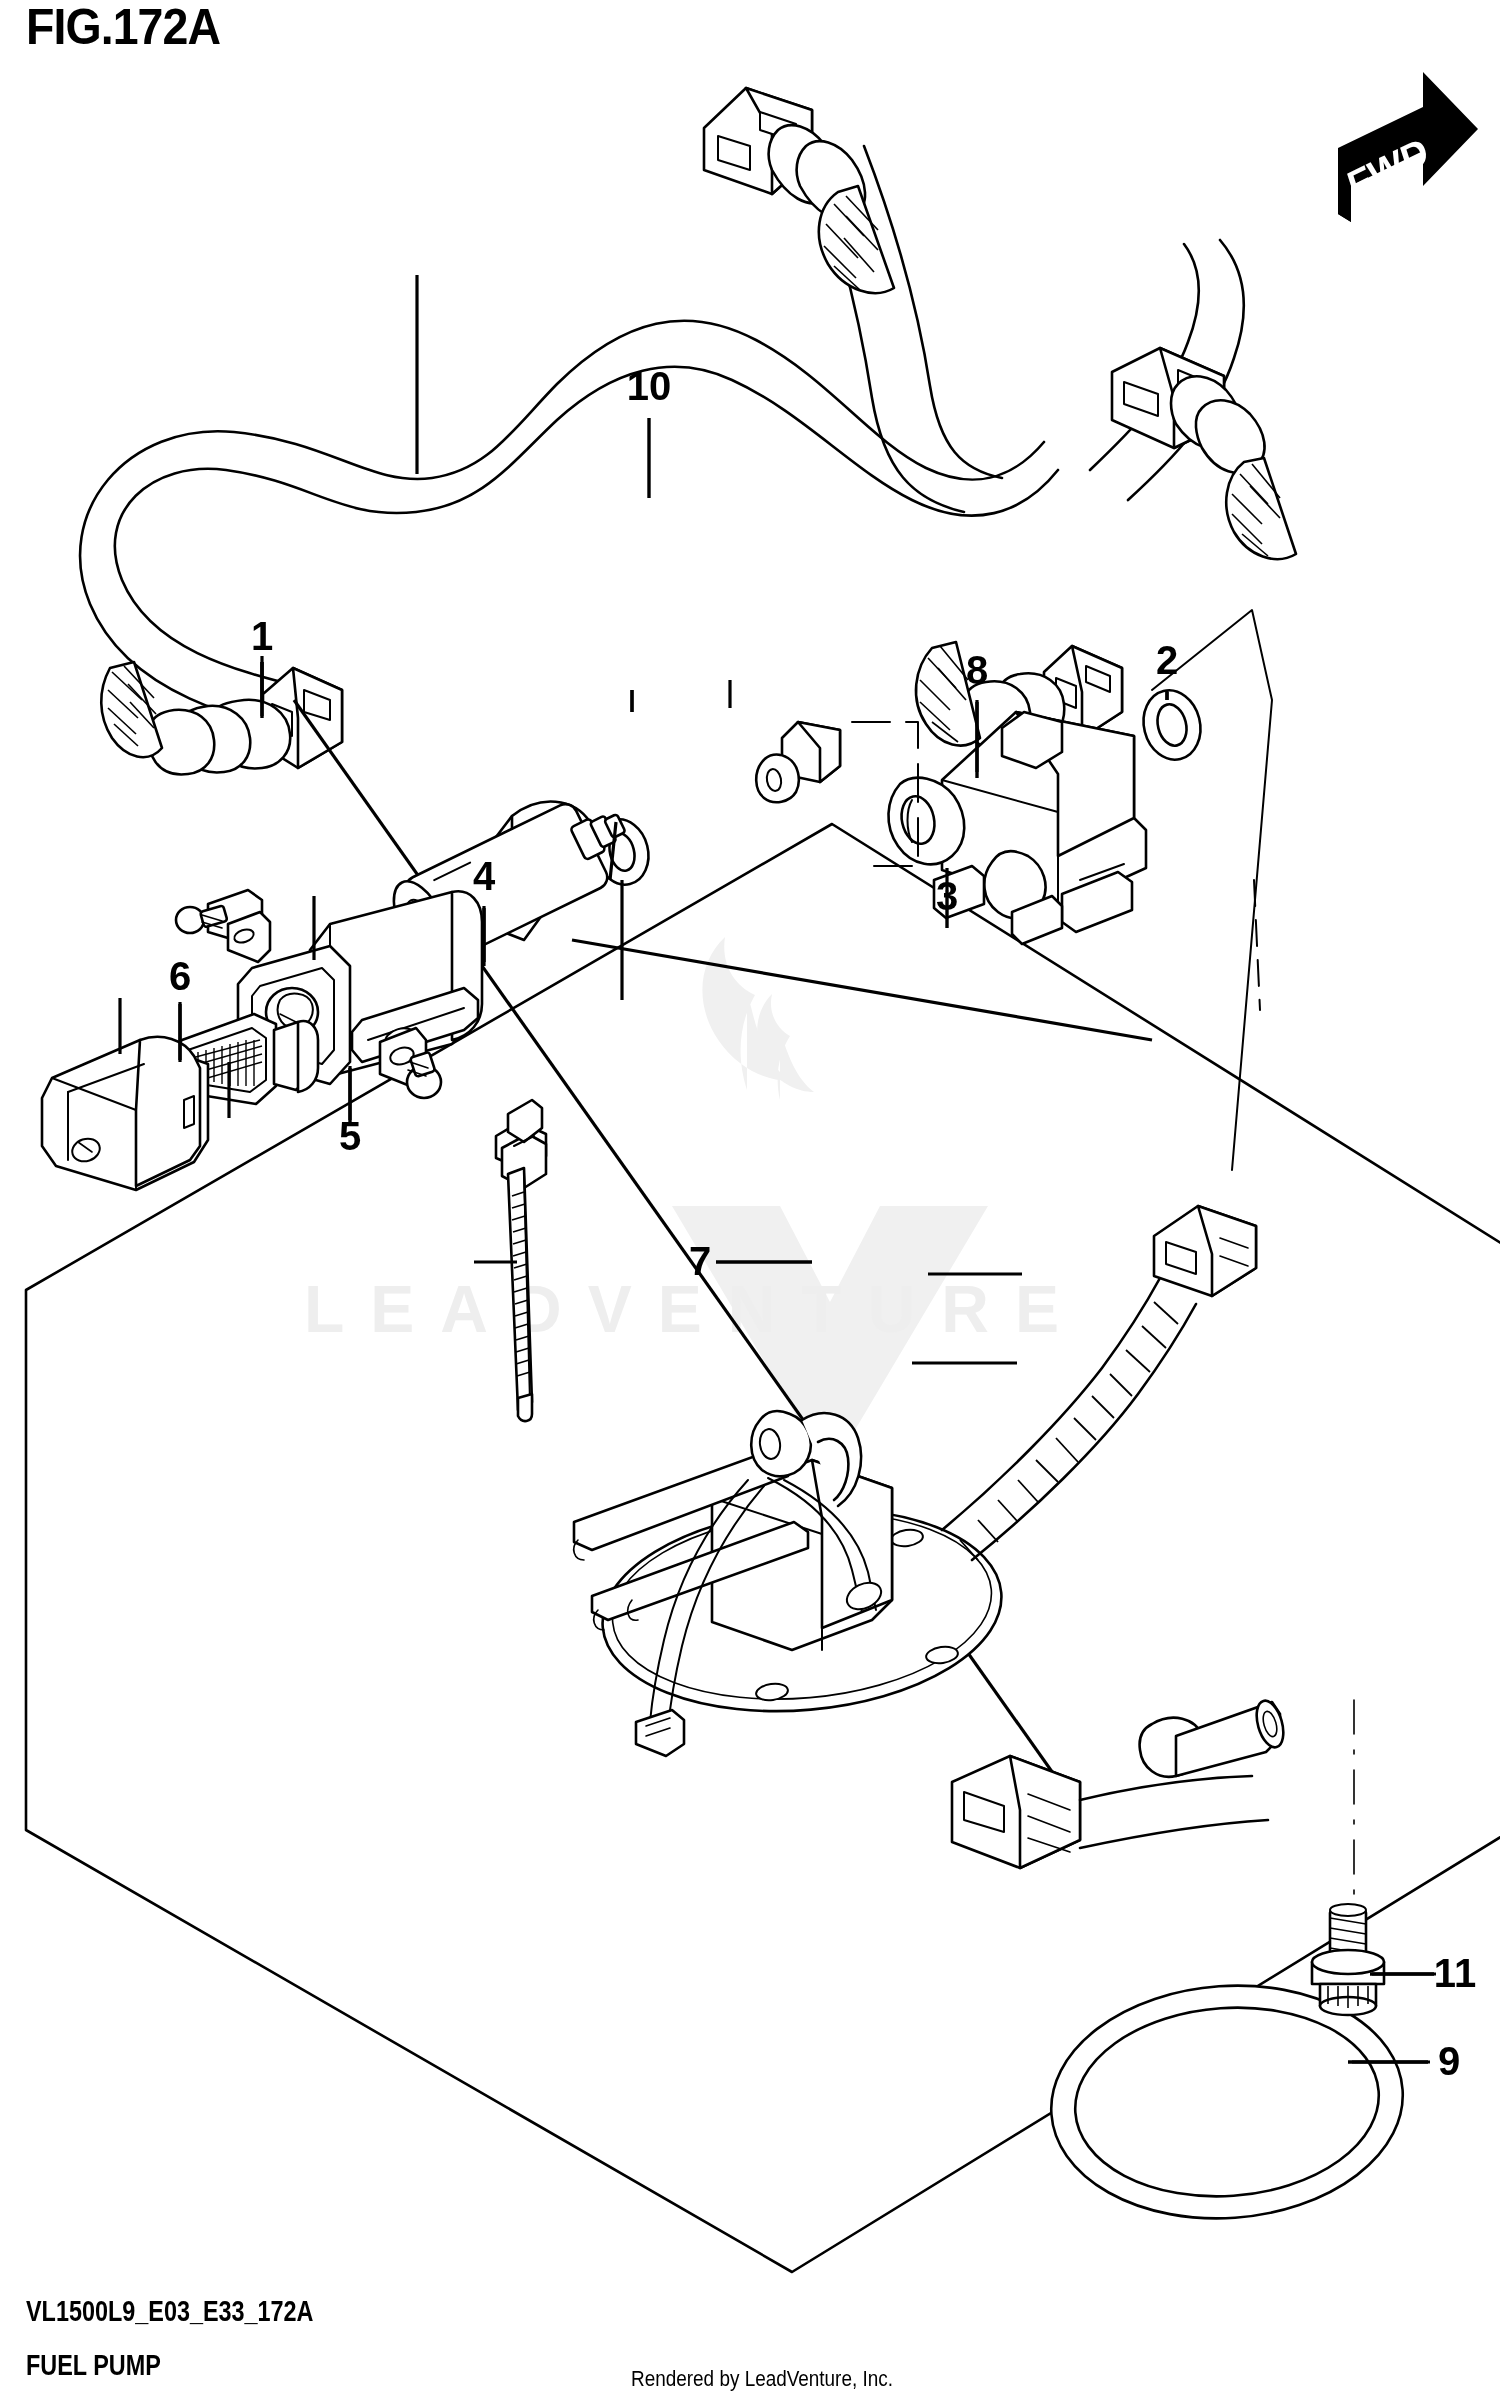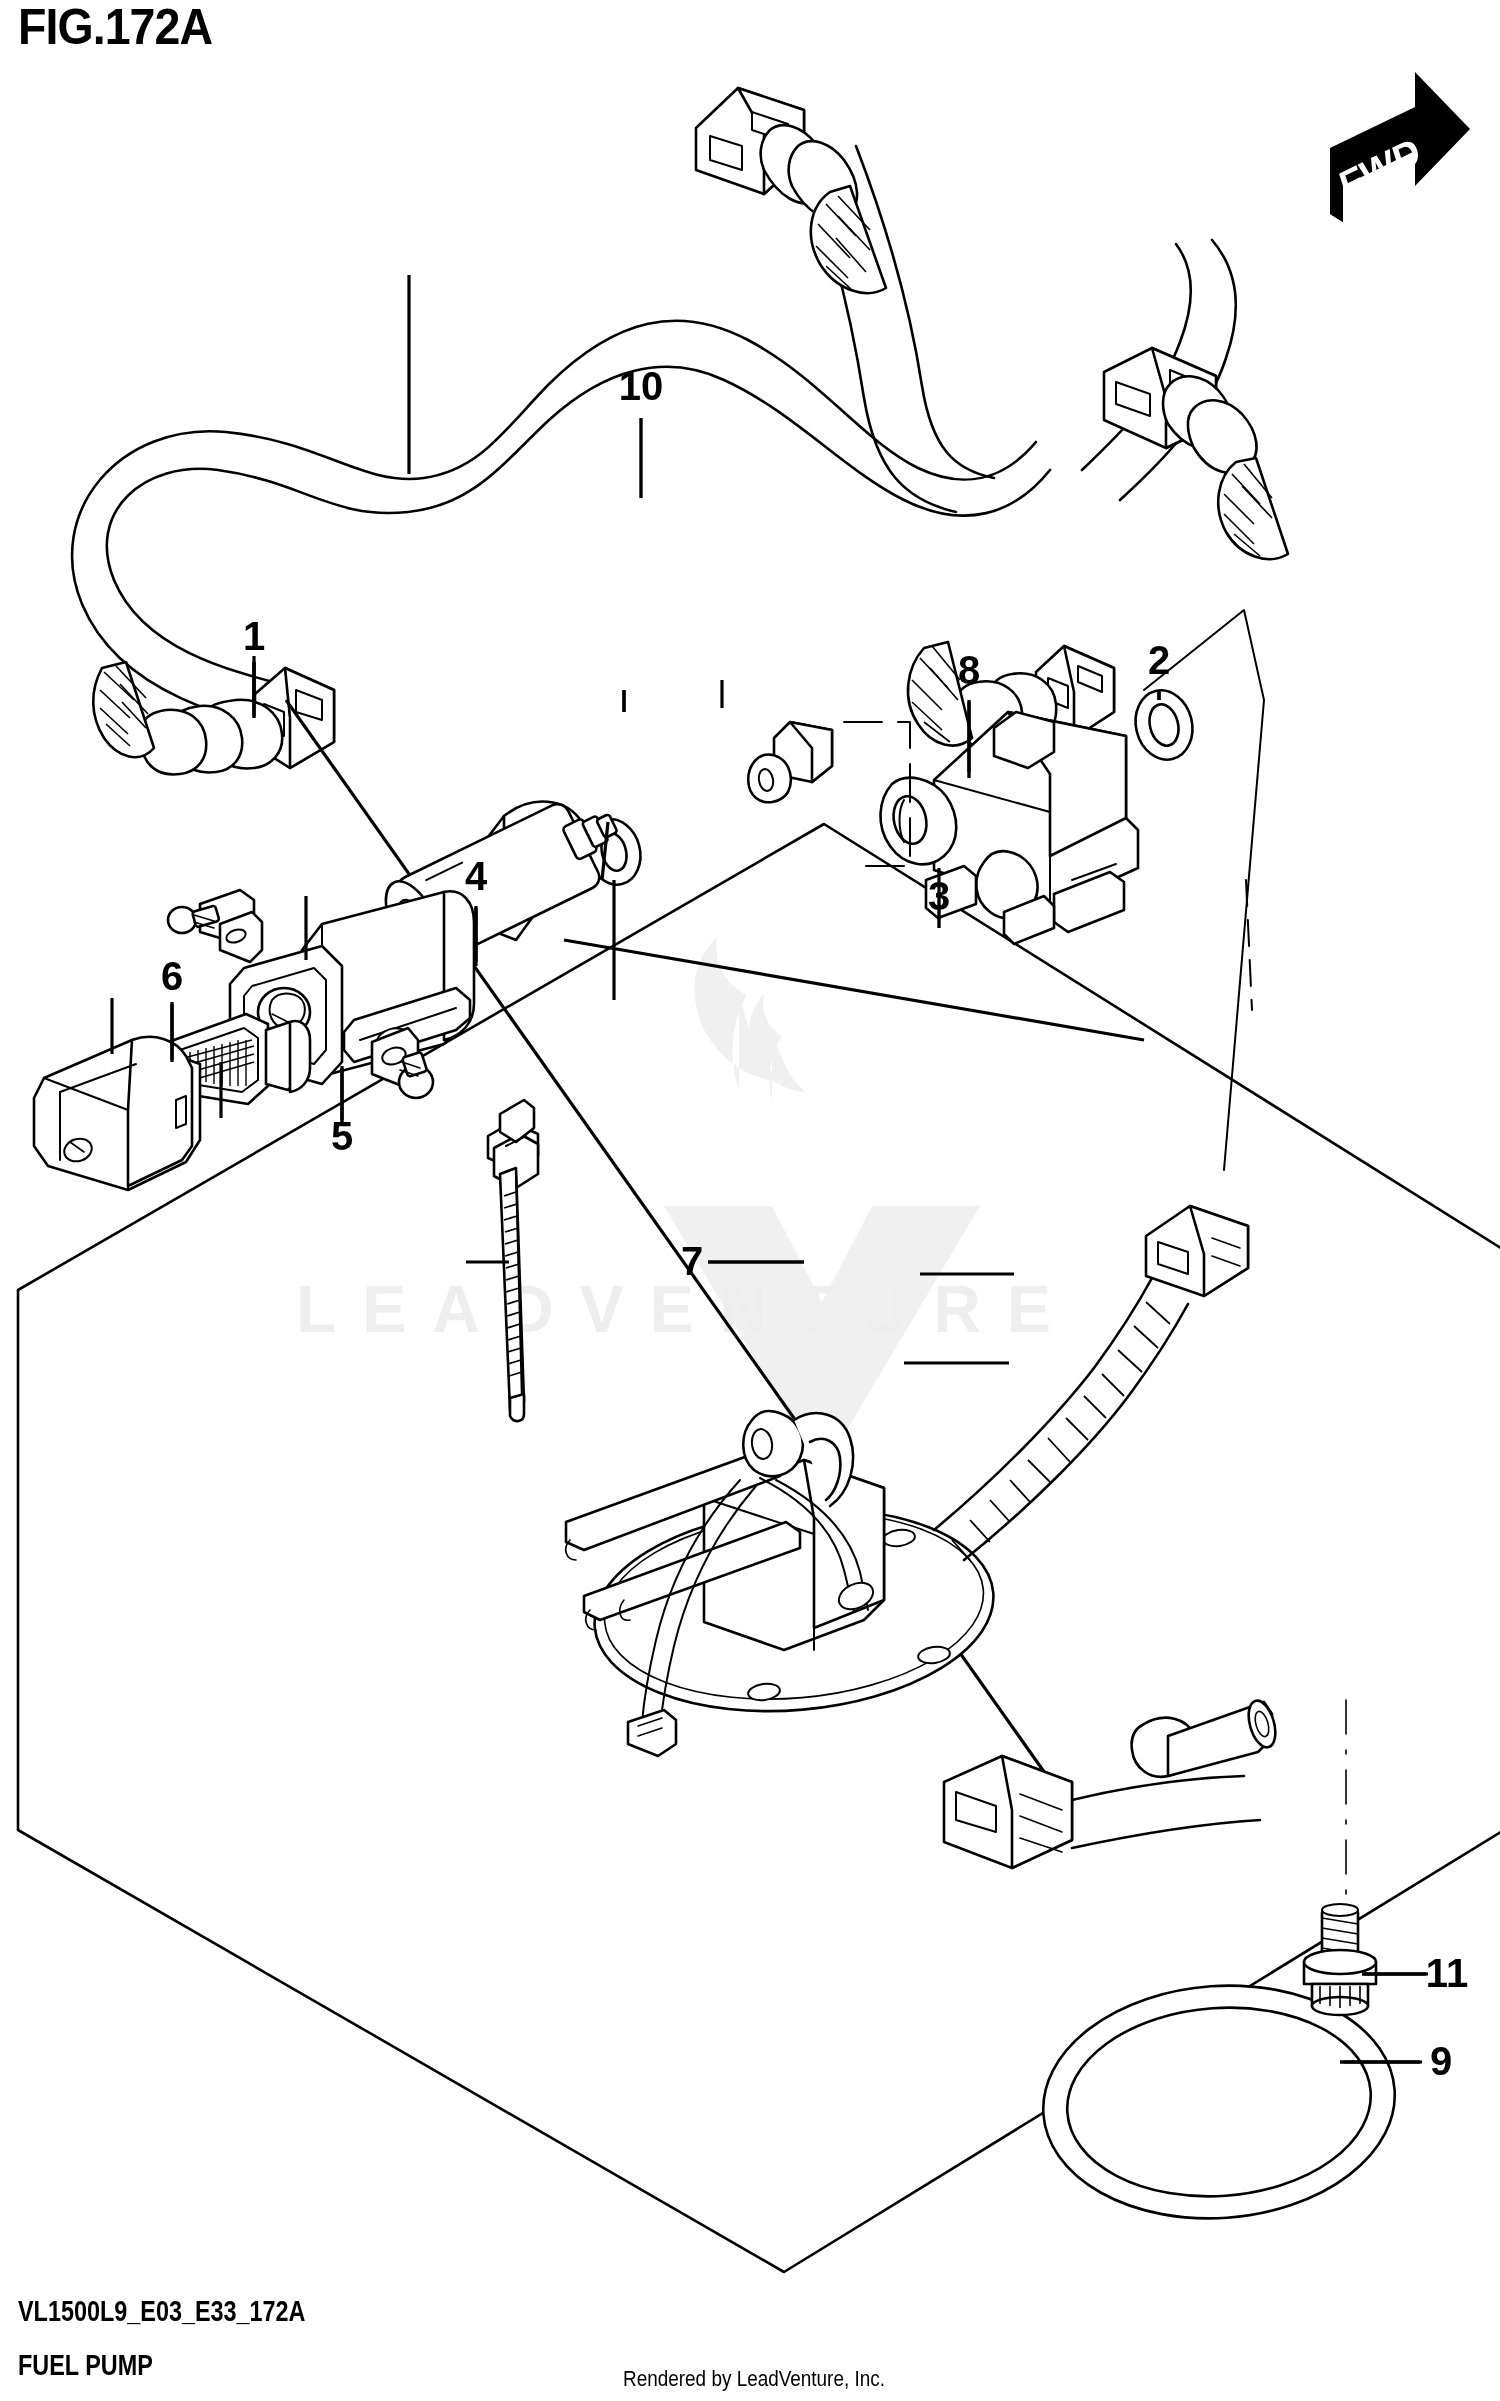--- a/index.html
+++ b/index.html
@@ -4,21 +4,21 @@
 <title>FIG.172A</title>
 <style>
   html,body{margin:0;padding:0;background:#ffffff;}
   body{
     width:1500px;height:2401px;
     font-family:"Liberation Sans", sans-serif;
     color:#000;
     overflow:hidden;
     position:relative;
   }
-  #sheet{position:absolute;left:4px;top:0;width:1484px;height:2401px;}
+  #sheet{position:absolute;left:12px;top:0;width:1484px;height:2401px;}
   #fig-title{
     position:absolute;left:14px;top:2px;
     font-family:"Liberation Sans", sans-serif;
     font-weight:bold;
     font-size:50px;
     letter-spacing:-1px;
     transform:scaleX(0.93);
     transform-origin:left top;
     line-height:1;
     white-space:nowrap;

